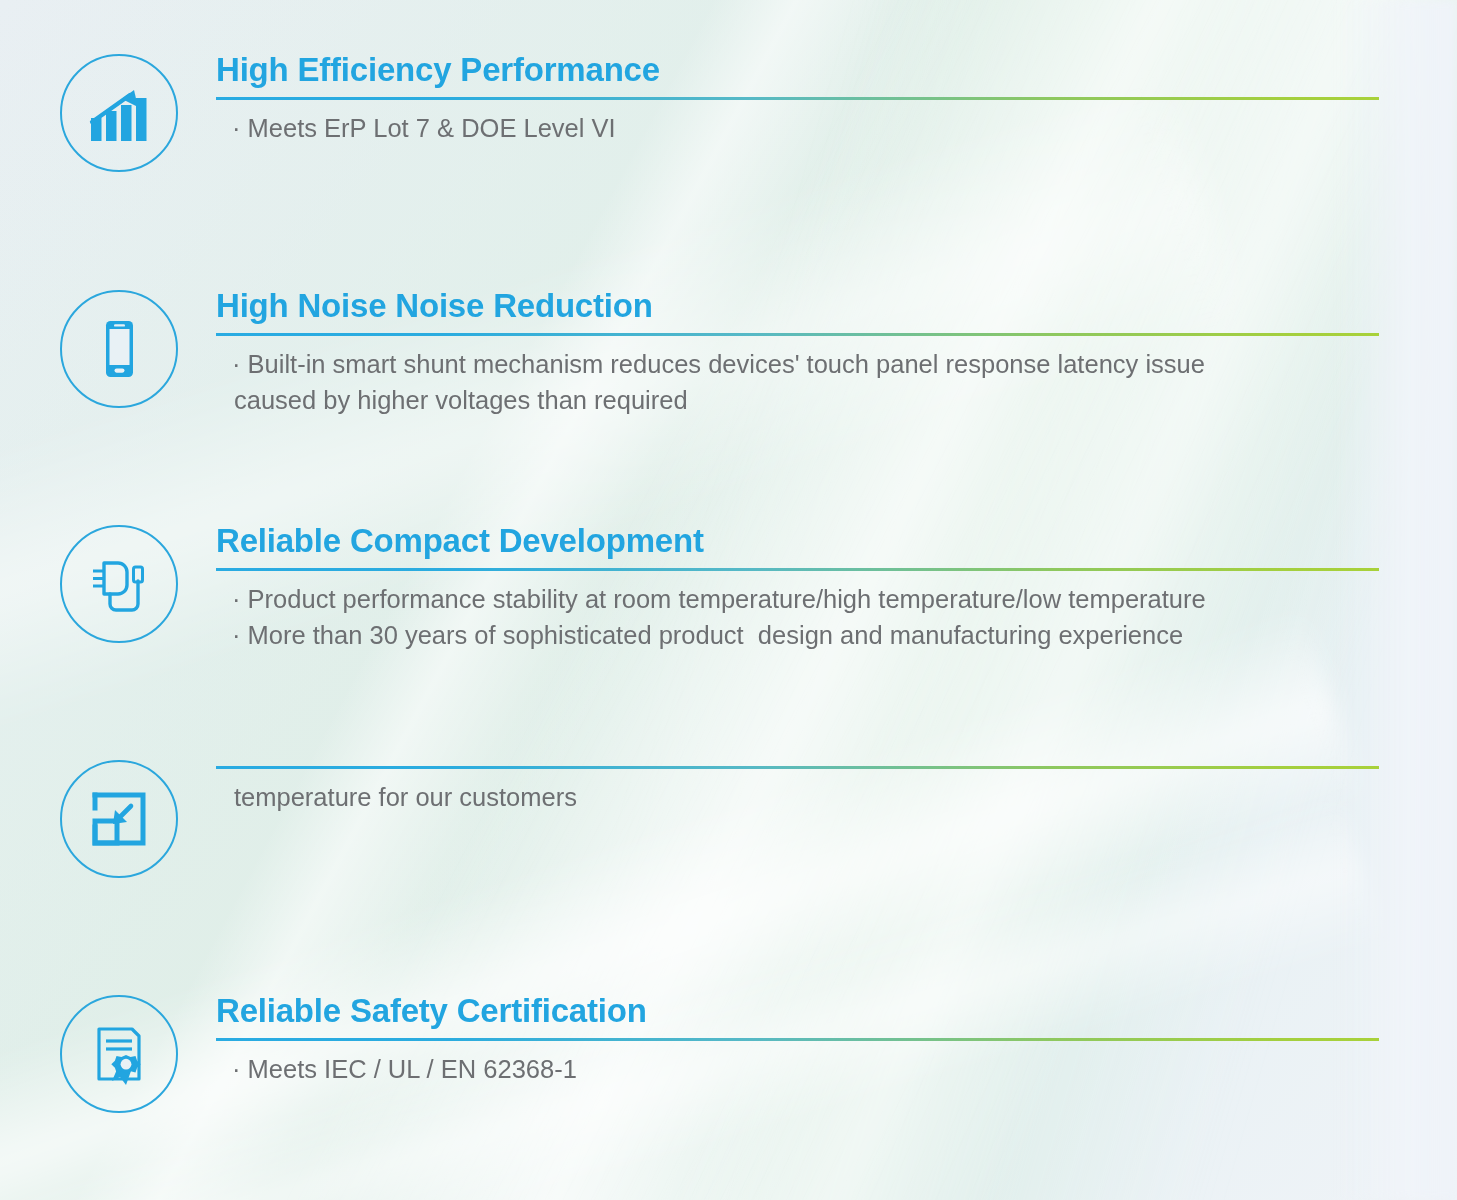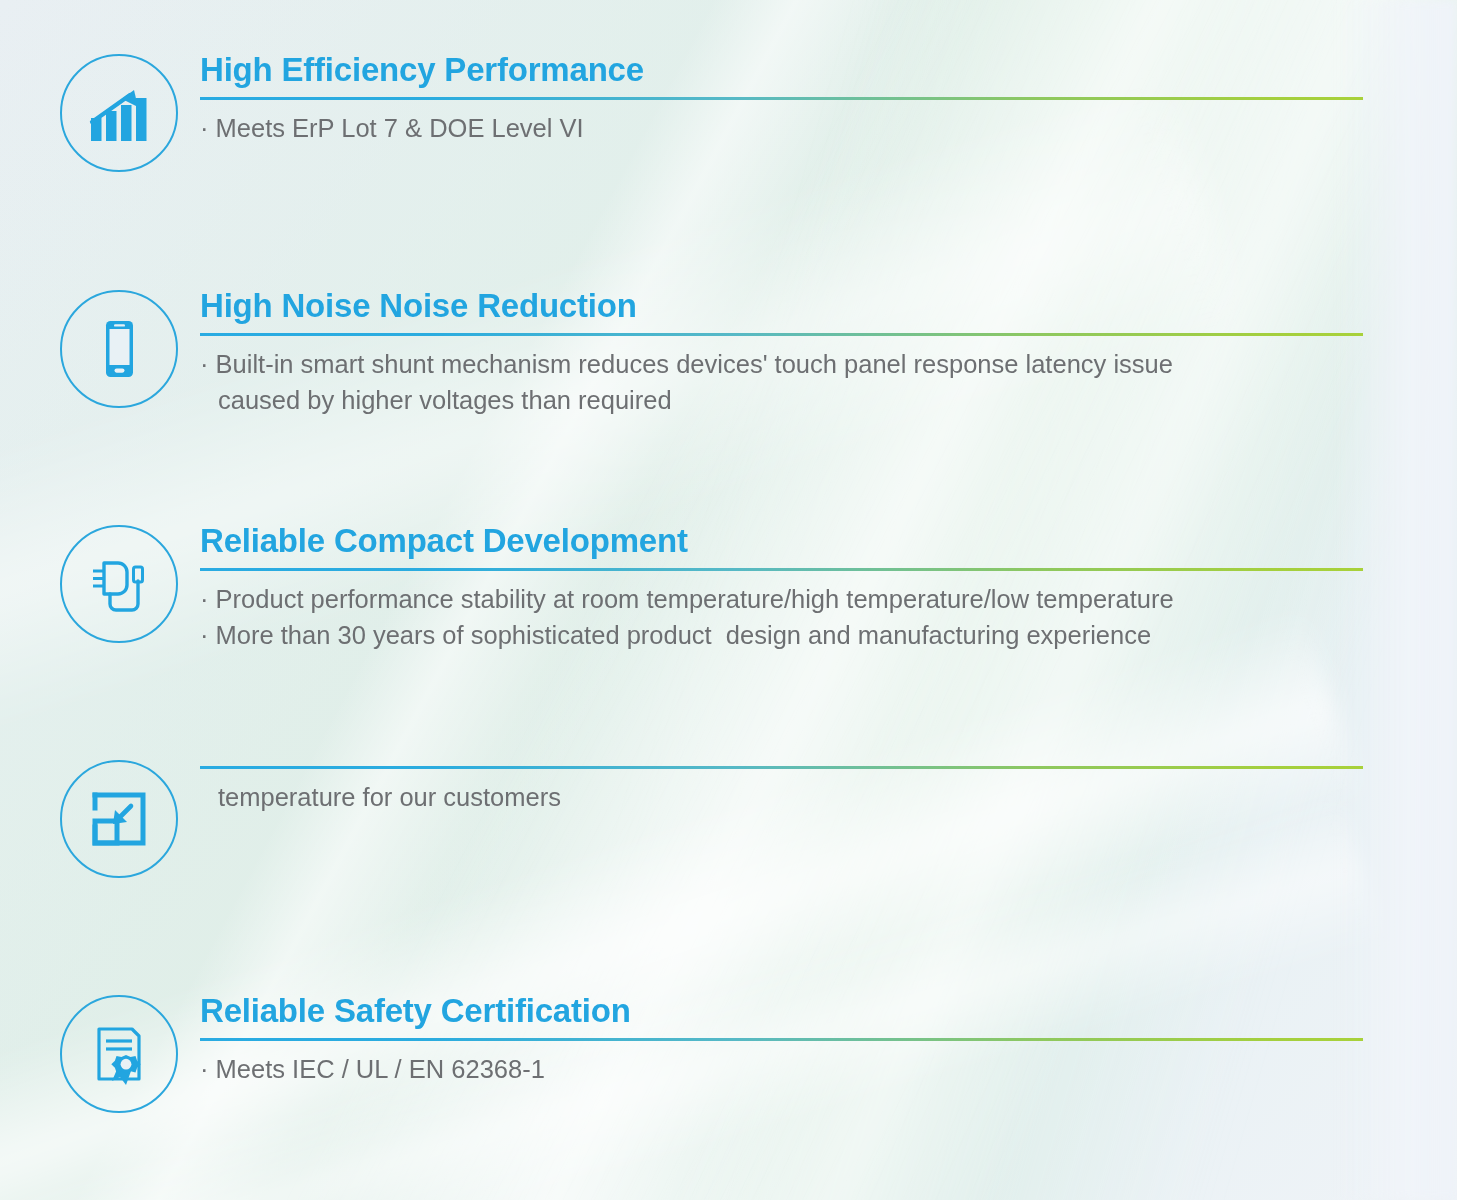--- a/index.html
+++ b/index.html
@@ -117,21 +117,21 @@
     border-radius: 50%;
     border: 2.4px solid #2ba7dd;
     display: flex;
     align-items: center;
     justify-content: center;
     box-sizing: border-box;
   }
 
   .content {
     position: absolute;
-    left: 200px;
+    left: 216px;
     width: 1165px;
   }
 
   .feat-title {
     font-size: 33px;
     font-weight: bold;
     color: #22a5e0;
     letter-spacing: -0.2px;
     line-height: 1.12;
     margin: 0;
@@ -152,20 +152,21 @@
   }
 
   .bullets {
     margin-top: 10px;
   }
   .bullet {
     font-size: 25.5px;
     color: #6d6f72;
     line-height: 1.43;
     white-space: pre-wrap;
+    margin-left: 16px;
   }
   .bullet .dot {
     color: #6d6f72;
   }
   .bullet-indent {
     font-size: 25.5px;
     color: #6d6f72;
     line-height: 1.43;
     padding-left: 18px;
     white-space: pre-wrap;

